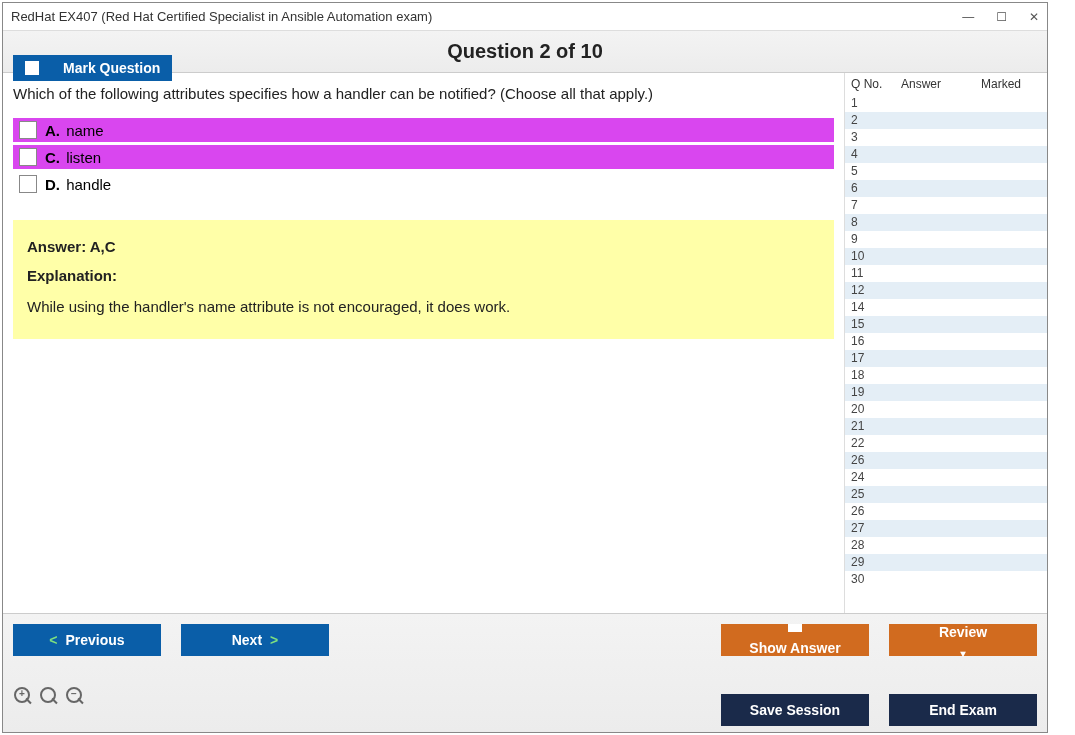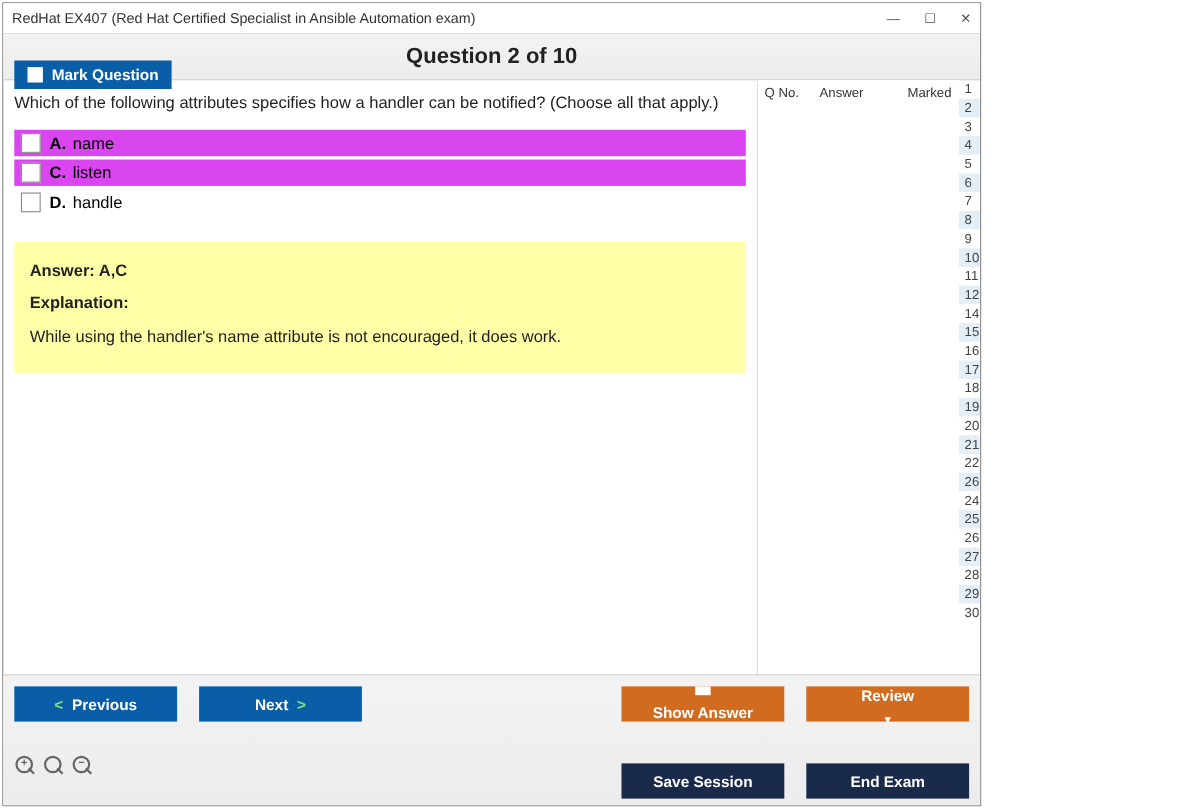--- a/index.html
+++ b/index.html
@@ -4,21 +4,21 @@
 <style>
   * { box-sizing: border-box; margin: 0; padding: 0; }
   body {
     font-family: Arial, Helvetica, sans-serif;
     background: #fff;
     width: 1075px;
     height: 735px;
     overflow: hidden;
   }
   .window {
-    width: 890px;
+    width: 1046px;
     height: 731px;
     margin: 2px;
     border: 1px solid #888;
     display: flex;
     flex-direction: column;
     background: #fff;
   }
   .title-bar {
     height: 28px;
     background: #fff;
@@ -43,21 +43,21 @@
     position: relative;
   }
   .mark-btn {
     background: #0a5ea8;
     color: #fff;
     font-weight: bold;
     font-size: 14px;
     padding: 5px 12px;
     display: inline-flex;
     align-items: center;
-    gap: 8px;
+    gap: 24px;
     border: none;
     cursor: pointer;
     margin-top: 32px;
   }
   .checkbox-icon {
     width: 14px; height: 14px;
     background: #fff;
     display: inline-block;
   }
   .checkbox-icon.checked {
@@ -123,20 +123,21 @@
     color: #222;
   }
   .answer-box .answer-line { font-weight: bold; margin-bottom: 12px; }
   .answer-box .expl-label { font-weight: bold; margin-bottom: 12px; }
   .answer-box .expl-text { line-height: 1.4; }
 
   .right-pane {
     width: 203px;
     border-left: 1px solid #ddd;
     display: flex;
+    flex-direction: column;
     font-size: 12px;
   }
   .list-header {
     display: grid;
     grid-template-columns: 50px 80px 1fr;
     padding: 4px 6px 4px 6px;
     color: #333;
     background: #fff;
     position: relative;
   }

